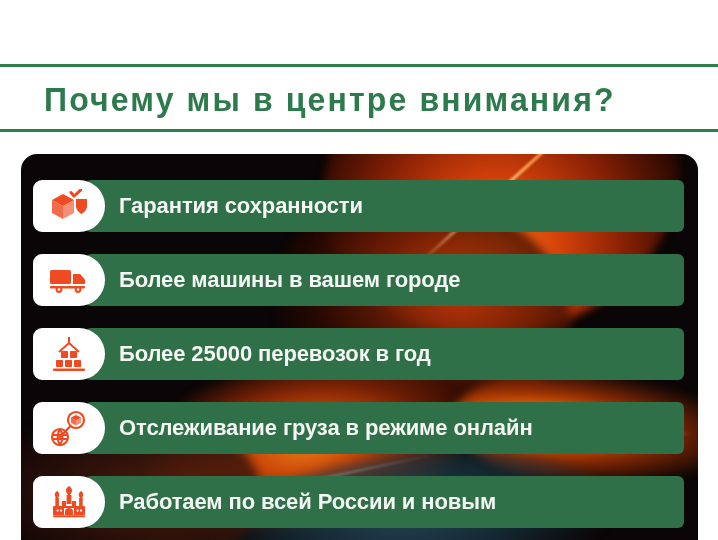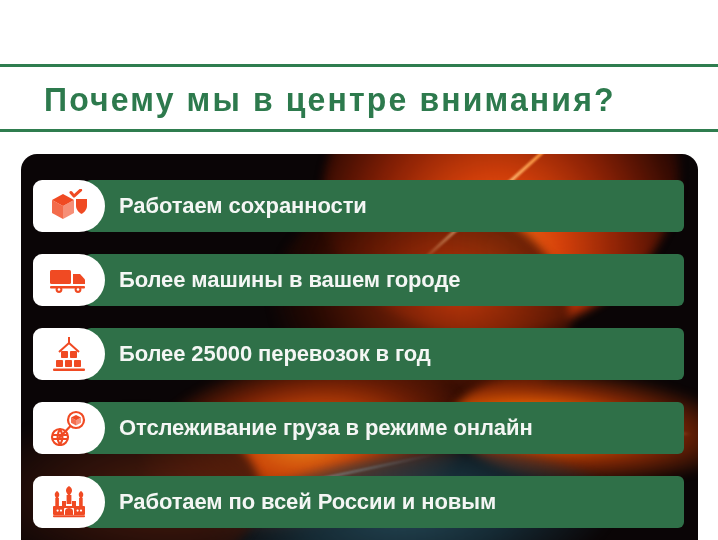--- a/index.html
+++ b/index.html
@@ -257,21 +257,21 @@
           <svg width="38" height="34" viewBox="0 0 38 34" aria-hidden="true">
             <g fill="#f04a23">
               <polygon points="2,11 13,5 24,11 13,17"></polygon>
               <polygon points="2,11 13,17 13,30 2,24" opacity="0.82"></polygon>
               <polygon points="24,11 13,17 13,30 24,24" opacity="0.62"></polygon>
               <path d="M26 10 h11 v7 c0 5 -5.5 8 -5.5 8 S26 22 26 17 z"></path>
               <path d="M21 3.5 l3 3.6 l6.6 -6" stroke="#f04a23" stroke-width="3" fill="none" stroke-linecap="round" stroke-linejoin="round"></path>
             </g>
           </svg>
         </div>
-        <div class="row-label">Работаем сохранности</div>
+        <div class="row-label">Гарантия сохранности</div>
       </div>
 
       <div class="row" style="top:100px">
         <div class="bar"></div>
         <div class="icon-tile">
           <svg width="40" height="28" viewBox="0 0 40 28" aria-hidden="true">
             <g fill="#f04a23">
               <rect x="1" y="4" width="21" height="14" rx="1.5"></rect>
               <path d="M24 8 h7 l5 5.5 V18 h-12 z"></path>
               <rect x="1" y="20" width="35" height="2.4" rx="1"></rect>

